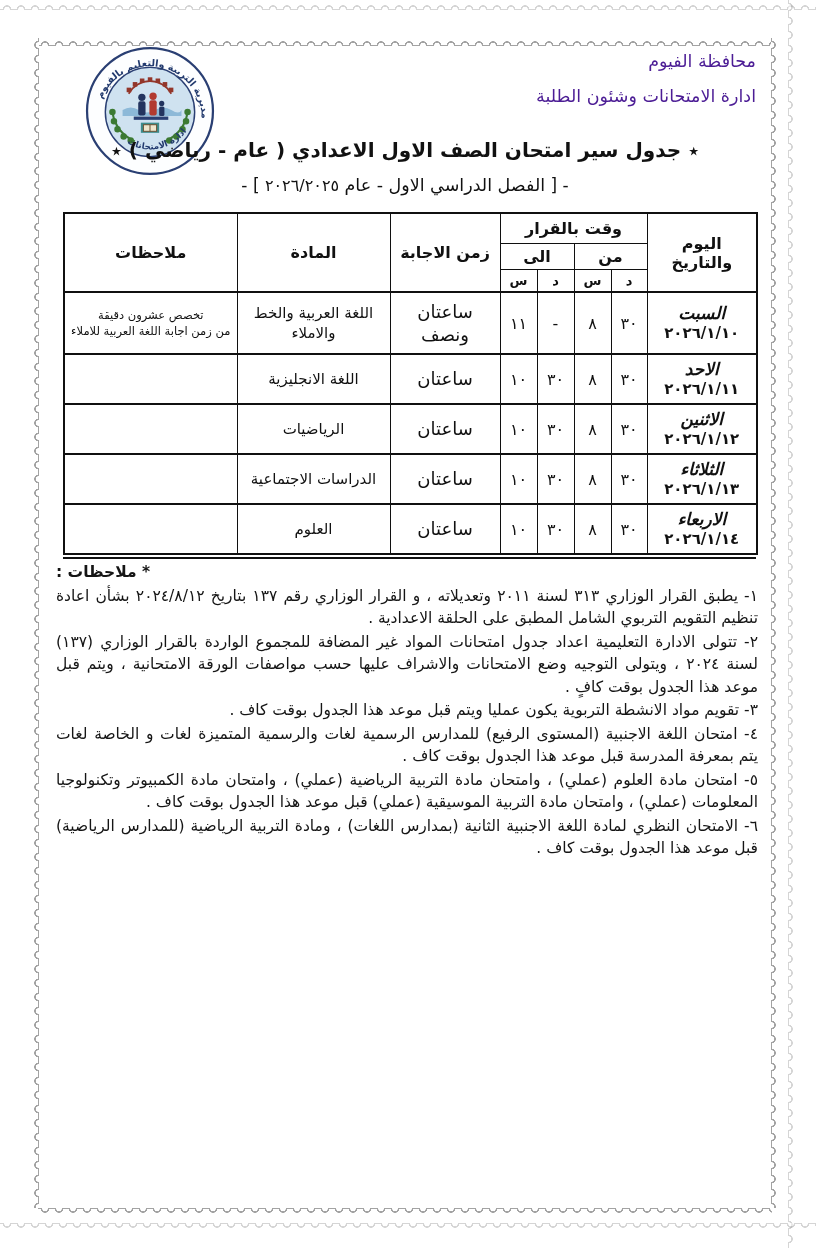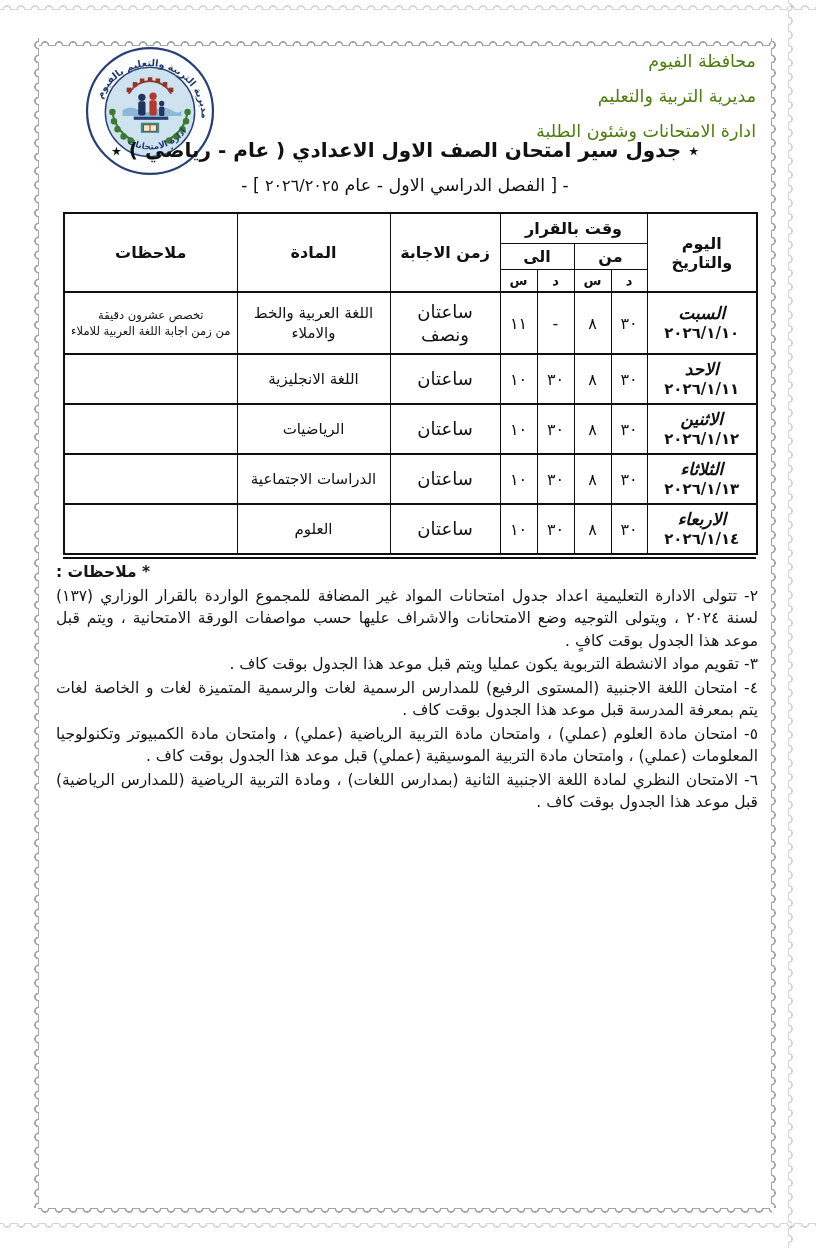--- a/index.html
+++ b/index.html
@@ -26,21 +26,21 @@
       background-repeat:repeat-y,no-repeat;width:9px;}
   .sc-right{background-image:
       radial-gradient(circle 4.5px at 0.5px 7px,#fff 0,#fff 2.6px,#a3a3a3 2.9px,#a3a3a3 4.1px,rgba(0,0,0,0) 4.5px),
       linear-gradient(#a3a3a3,#a3a3a3);
       background-size:9px 14px,1px 100%;background-position:0 0,left 0;
       background-repeat:repeat-y,no-repeat;width:9px;}
   .faint{opacity:.45;}
 
   
   .org{top:44px;right:60px;direction:rtl;text-align:right;
-       font-size:17.5px;line-height:35px;color:#4d7c0f;}
+       font-size:17.5px;line-height:35px;color:#4c1d95;}
   .doc-title{top:138px;left:38px;width:734px;text-align:center;direction:rtl;
        font-weight:bold;font-size:20px;letter-spacing:.2px;}
   .doc-subtitle{top:175px;left:38px;width:734px;text-align:center;direction:rtl;
        font-size:17px;}
   .doc-subtitle .b{font-weight:normal;font-size:17.5px;margin-top:16px;}
   .doc-subtitle .y{font-size:16px;}
 
   
   .tbl-wrap{top:212px;left:63px;width:693px;}
   table.exam{border-collapse:collapse;table-layout:fixed;direction:rtl;
@@ -135,21 +135,20 @@
         <circle cx="84" cy="94" r="2.2"></circle>
     </g>
     <text font-size="8.5" fill="#223a6e" font-weight="bold">
       <textPath href="#arcBot" startOffset="28%">ادارة الامتحانات</textPath>
     </text>
   </svg>
 </div>
 
 <div class="abs org">
   <div>محافظة الفيوم</div>
-  <div>مديرية التربية والتعليم</div>
   <div>ادارة الامتحانات وشئون الطلبة</div>
 </div>
 
 <div class="abs doc-title">٭ جدول سير امتحان الصف الاول الاعدادي ( عام - رياضي ) ٭</div>
 <div class="abs doc-subtitle"><span>- [</span> <span class="b">الفصل الدراسي الاول - عام</span> <span class="y">٢٠٢٦/٢٠٢٥</span> <span>] -</span></div>
 
 <div class="abs tbl-wrap">
   <table class="exam">
     <colgroup>
       <col style="width:110px">
@@ -260,18 +259,19 @@
         <td class="subj">العلوم</td>
         <td class="rem"></td>
       </tr>
     </tbody>
   </table>
   <div class="underline"></div>
 </div>
 
 <div class="abs notes">
   <div class="nt">* ملاحظات :</div>
+  <p>١- يطبق القرار الوزاري ٣١٣ لسنة ٢٠١١ وتعديلاته ، و القرار الوزاري رقم ١٣٧ بتاريخ ٢٠٢٤/٨/١٢ بشأن اعادة تنظيم التقويم التربوي الشامل المطبق على الحلقة الاعدادية .</p>
   <p>٢- تتولى الادارة التعليمية اعداد جدول امتحانات المواد غير المضافة للمجموع الواردة بالقرار الوزاري (١٣٧) لسنة ٢٠٢٤ ، ويتولى التوجيه وضع الامتحانات والاشراف عليها حسب مواصفات الورقة الامتحانية ، ويتم قبل موعد هذا الجدول بوقت كافٍ .</p>
   <p>٣- تقويم مواد الانشطة التربوية يكون عمليا ويتم قبل موعد هذا الجدول بوقت كاف .</p>
   <p>٤- امتحان اللغة الاجنبية (المستوى الرفيع) للمدارس الرسمية لغات والرسمية المتميزة لغات و الخاصة لغات يتم بمعرفة المدرسة قبل موعد هذا الجدول بوقت كاف .</p>
   <p>٥- امتحان مادة العلوم (عملي) ، وامتحان مادة التربية الرياضية (عملي) ، وامتحان مادة الكمبيوتر وتكنولوجيا المعلومات (عملي) ، وامتحان مادة التربية الموسيقية (عملي) قبل موعد هذا الجدول بوقت كاف .</p>
   <p>٦- الامتحان النظري لمادة اللغة الاجنبية الثانية (بمدارس اللغات) ، ومادة التربية الرياضية (للمدارس الرياضية) قبل موعد هذا الجدول بوقت كاف .</p>
 </div>
 
 </body></html>

